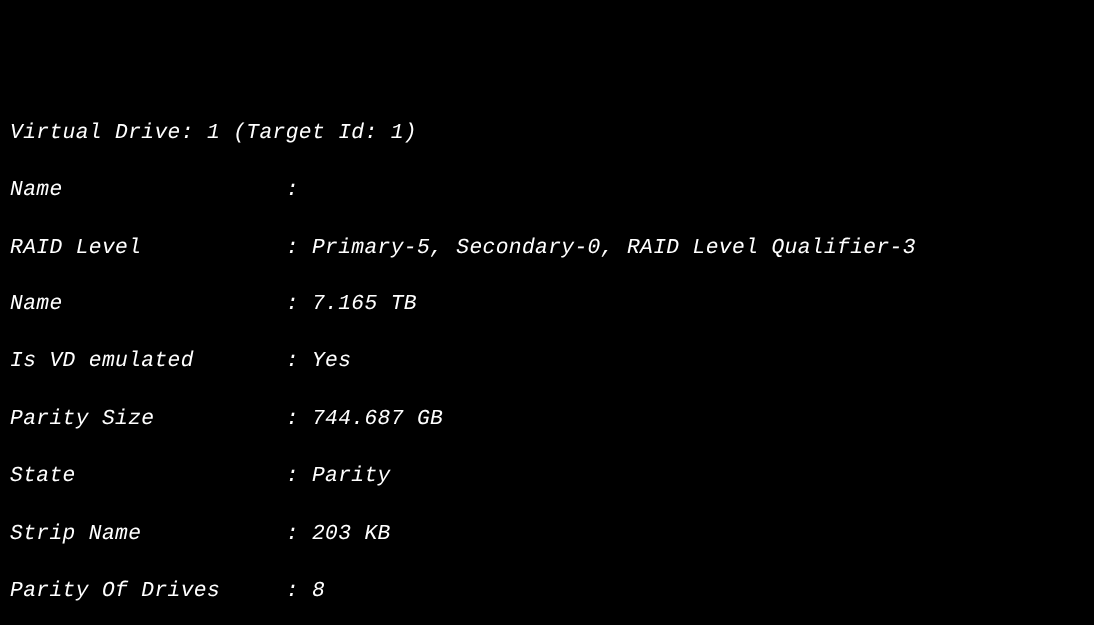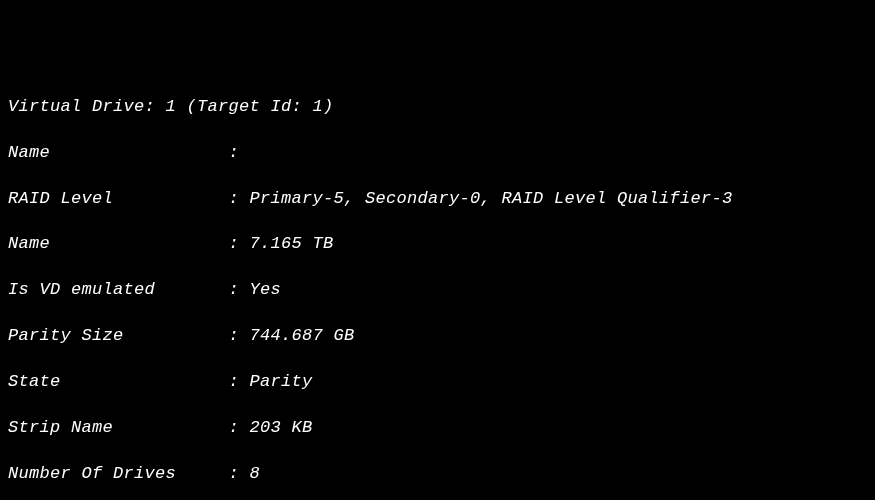--- a/index.html
+++ b/index.html
@@ -24,21 +24,21 @@
 
 
 <span class="line">Virtual Drive: 1 (Target Id: 1)</span>
 <span class="line"><span>Name                 :</span><span></span></span>
 <span class="line"><span>RAID Level           :</span><span> Primary-5, Secondary-0, RAID Level Qualifier-3</span></span>
 <span class="line"><span>Name                 :</span><span> 7.165 TB</span></span>
 <span class="line"><span>Is VD emulated       :</span><span> Yes</span></span>
 <span class="line"><span>Parity Size          :</span><span> 744.687 GB</span></span>
 <span class="line"><span>State                :</span><span> Parity</span></span>
 <span class="line"><span>Strip Name           :</span><span> 203 KB</span></span>
-<span class="line"><span>Number Of Drives     :</span><span> 8</span></span>
+<span class="line"><span>Parity Of Drives     :</span><span> 8</span></span>
 
 
 
 
 
 
 
 
 <span class="line"></span>
 

